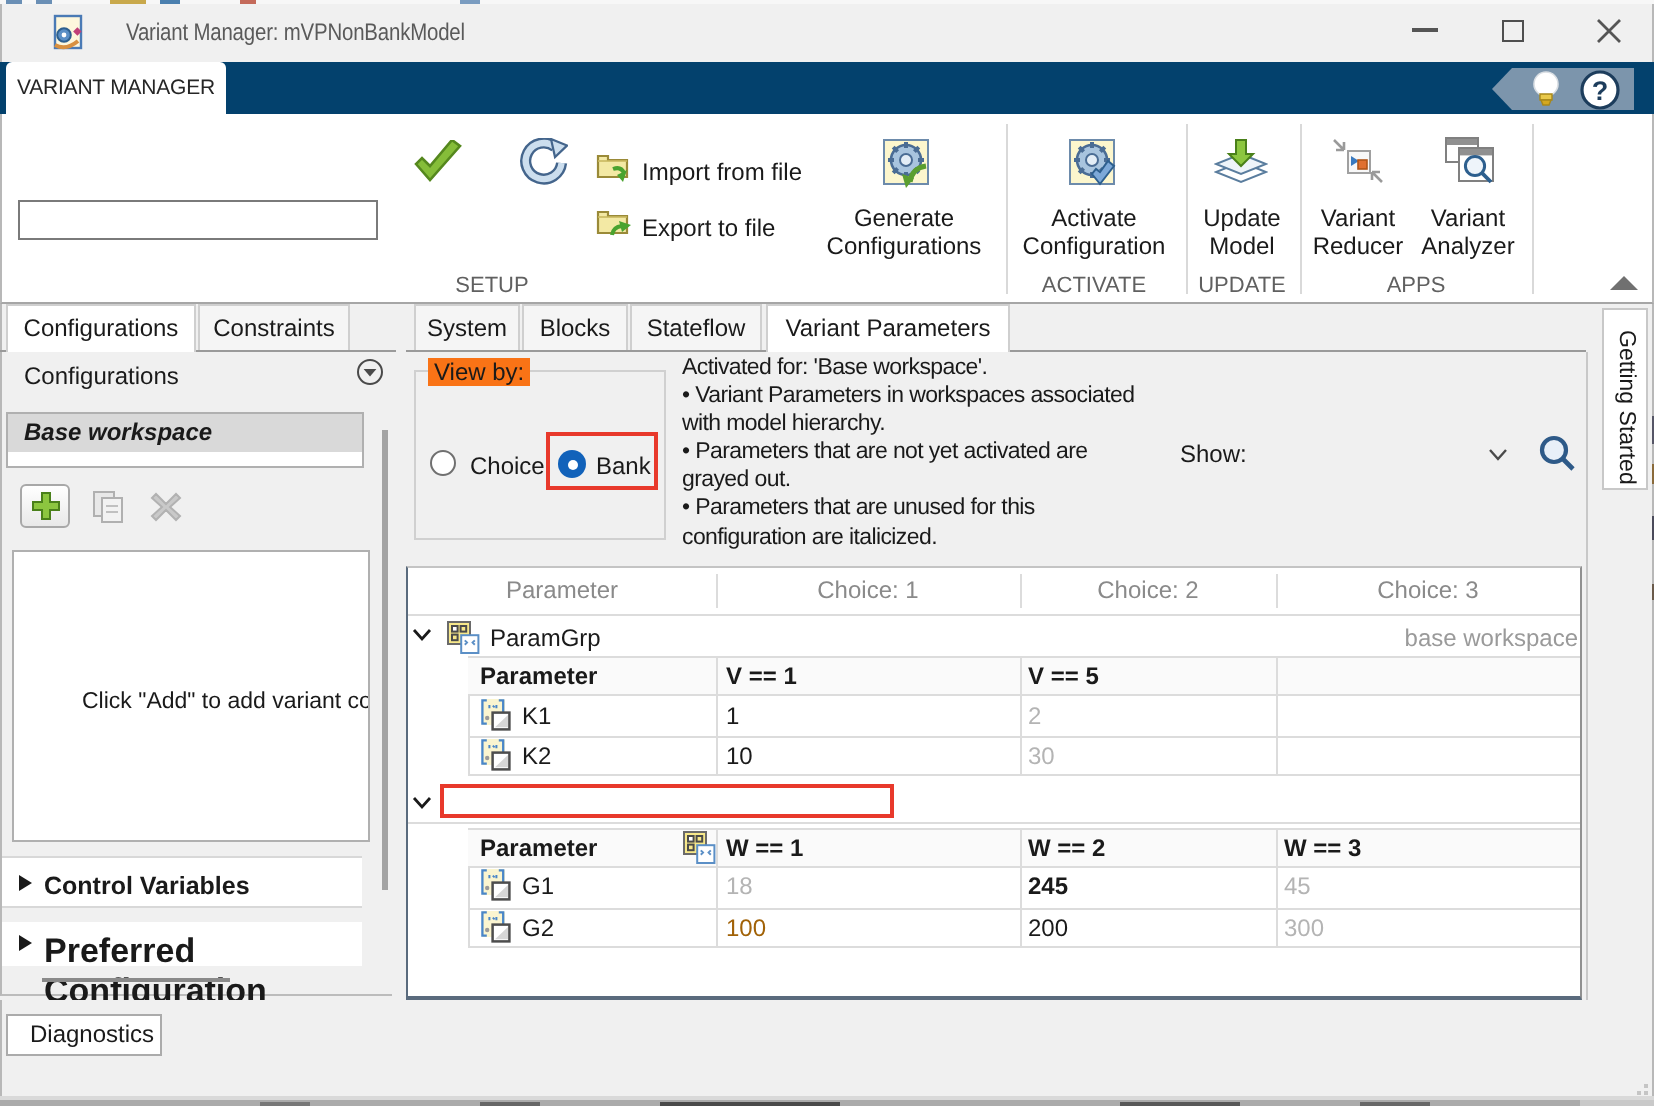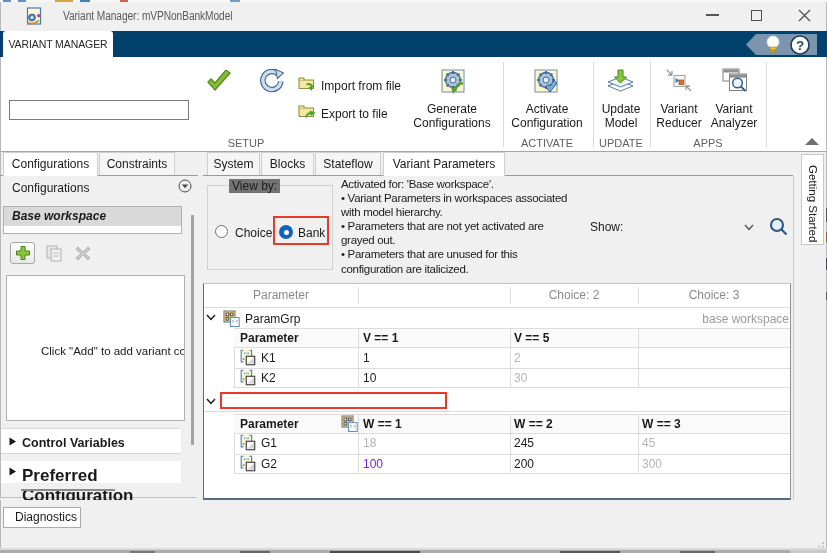--- a/index.html
+++ b/index.html
@@ -222,21 +222,21 @@
     </svg>
   <div class="abs" style="left:21px;top:290px;font-weight:bold;font-size:17px;">Preferred Configuration</div>
 
   <div class="abs" style="left:190px;top:39px;width:3px;height:230px;background:#a3a3a3;"></div>
   <div class="abs" style="left:20px;top:313px;width:94px;height:2px;background:#8a8a8a;"></div>
 </div>
 
 <div id="rightpanel" class="abs">
 
   <div class="abs" style="left:10px;top:9px;width:126px;height:85px;border:1px solid #d0d0d0;"></div>
-  <div class="abs" style="left:17px;top:3px;background:#737373;padding:0 3px;margin-left:15px;">View by:</div>
+  <div class="abs" style="left:17px;top:3px;background:#f97316;padding:0 3px;">View by:</div>
 
   <div class="abs" style="left:18px;top:49px;width:13px;height:13px;border:1px solid #707070;border-radius:50%;background:#ffffff;"></div>
   <div class="abs" style="left:38px;top:50px;">Choice</div>
 
   <div class="abs" style="left:82px;top:49px;width:14px;height:14px;border-radius:50%;background:#1262ba;"></div>
   <div class="abs" style="left:86.5px;top:53.5px;width:5px;height:5px;border-radius:50%;background:#ffffff;"></div>
   <div class="abs" style="left:101px;top:50px;">Bank</div>
   <div class="abs" style="left:76px;top:40px;width:56px;height:29px;border:2.5px solid #e8392b;"></div>
 
   <div class="abs" style="left:144px;top:1px;line-height:14.1px;font-size:11.5px;letter-spacing:-0.3px;">
@@ -254,20 +254,21 @@
       <path d="M1 1 L5 5.5 L9 1" fill="none" stroke="#4a4a4a" stroke-width="1.2"></path>
     </svg>
   <svg class="abs" style="left:572px;top:41px;" width="22" height="22" viewBox="0 0 22 22">
   <circle cx="8" cy="8" r="6" fill="#e8f0f8" stroke="#2e5a88" stroke-width="2.1"></circle>
   <path d="M12.5 12.5 L17.5 17.5" stroke="#2e5a88" stroke-width="2.3"></path>
   </svg>
 
   <div id="tablewrap" class="abs">
 
     <div class="abs" style="left:0;top:4px;width:154px;text-align:center;color:#8a8a8a;">Parameter</div>
+    <div class="abs" style="left:154px;top:4px;width:152px;text-align:center;color:#8a8a8a;">Choice: 1</div>
     <div class="abs" style="left:306px;top:4px;width:128px;text-align:center;color:#8a8a8a;">Choice: 2</div>
     <div class="abs" style="left:434px;top:4px;width:152px;text-align:center;color:#8a8a8a;">Choice: 3</div>
     <div class="abs" style="left:154px;top:3px;width:1px;height:17px;background:#dcdcdc;"></div>
     <div class="abs" style="left:306px;top:3px;width:1px;height:17px;background:#dcdcdc;"></div>
     <div class="abs" style="left:434px;top:3px;width:1px;height:17px;background:#dcdcdc;"></div>
     <div class="abs" style="left:0;top:23px;width:586px;height:1px;background:#dcdcdc;"></div>
 
     <svg class="abs" style="left:2px;top:30px;" width="10" height="7" viewBox="0 0 10 7">
         <path d="M1 1 L5 5.5 L9 1" fill="none" stroke="#1a1a1a" stroke-width="1.4"></path>
       </svg>
@@ -342,32 +343,32 @@
     <div class="abs" style="left:36px;top:150px;width:17px;height:17px;"><svg width="17" height="17" viewBox="0 0 17 17">
       <rect x="1" y="0.5" width="11.5" height="13" rx="1" fill="#fbf5d0"></rect>
       <path d="M3.4 1.2 h-2.2 v11.6 h2.2 M9.4 1.2 h2.2 v11.6 h-2.2" fill="none" stroke="#4a86c8" stroke-width="1.15"></path>
       <path d="M4.7 3.5 v1.6 M6.4 3.8 l0.9 0.9 M8.2 3.5 v1.6" stroke="#4a86c8" stroke-width="1"></path>
       <circle cx="3.6" cy="10" r="1.1" fill="#9a9a9a"></circle>
       <rect x="6.3" y="7.3" width="8.4" height="8.4" fill="#ffffff" stroke="#4d4d4d" stroke-width="1.25"></rect>
       <polygon points="7.5,14.6 14,14.6 14,8.5" fill="#d6d6d6"></polygon>
       </svg></div>
     <div class="abs" style="left:57px;top:152px;">G1</div>
     <div class="abs" style="left:159px;top:152px;color:#b4b4b4;">18</div>
-    <div class="abs" style="left:310px;top:152px;">245</div>
+    <div class="abs" style="left:310px;top:152px;font-weight:bold;">245</div>
     <div class="abs" style="left:438px;top:152px;color:#b4b4b4;">45</div>
     <div class="abs" style="left:36px;top:171px;width:17px;height:17px;"><svg width="17" height="17" viewBox="0 0 17 17">
       <rect x="1" y="0.5" width="11.5" height="13" rx="1" fill="#fbf5d0"></rect>
       <path d="M3.4 1.2 h-2.2 v11.6 h2.2 M9.4 1.2 h2.2 v11.6 h-2.2" fill="none" stroke="#4a86c8" stroke-width="1.15"></path>
       <path d="M4.7 3.5 v1.6 M6.4 3.8 l0.9 0.9 M8.2 3.5 v1.6" stroke="#4a86c8" stroke-width="1"></path>
       <circle cx="3.6" cy="10" r="1.1" fill="#9a9a9a"></circle>
       <rect x="6.3" y="7.3" width="8.4" height="8.4" fill="#ffffff" stroke="#4d4d4d" stroke-width="1.25"></rect>
       <polygon points="7.5,14.6 14,14.6 14,8.5" fill="#d6d6d6"></polygon>
       </svg></div>
     <div class="abs" style="left:57px;top:173px;">G2</div>
-    <div class="abs" style="left:159px;top:173px;color:#6d28d9;">100</div>
+    <div class="abs" style="left:159px;top:173px;color:#a16207;">100</div>
     <div class="abs" style="left:310px;top:173px;">200</div>
     <div class="abs" style="left:438px;top:173px;color:#b4b4b4;">300</div>
   </div>
 </div>
 
 <div id="gside" class="abs">
   <div id="gstab">
     <div id="gstext">Getting Started</div>
   </div>
 </div>

